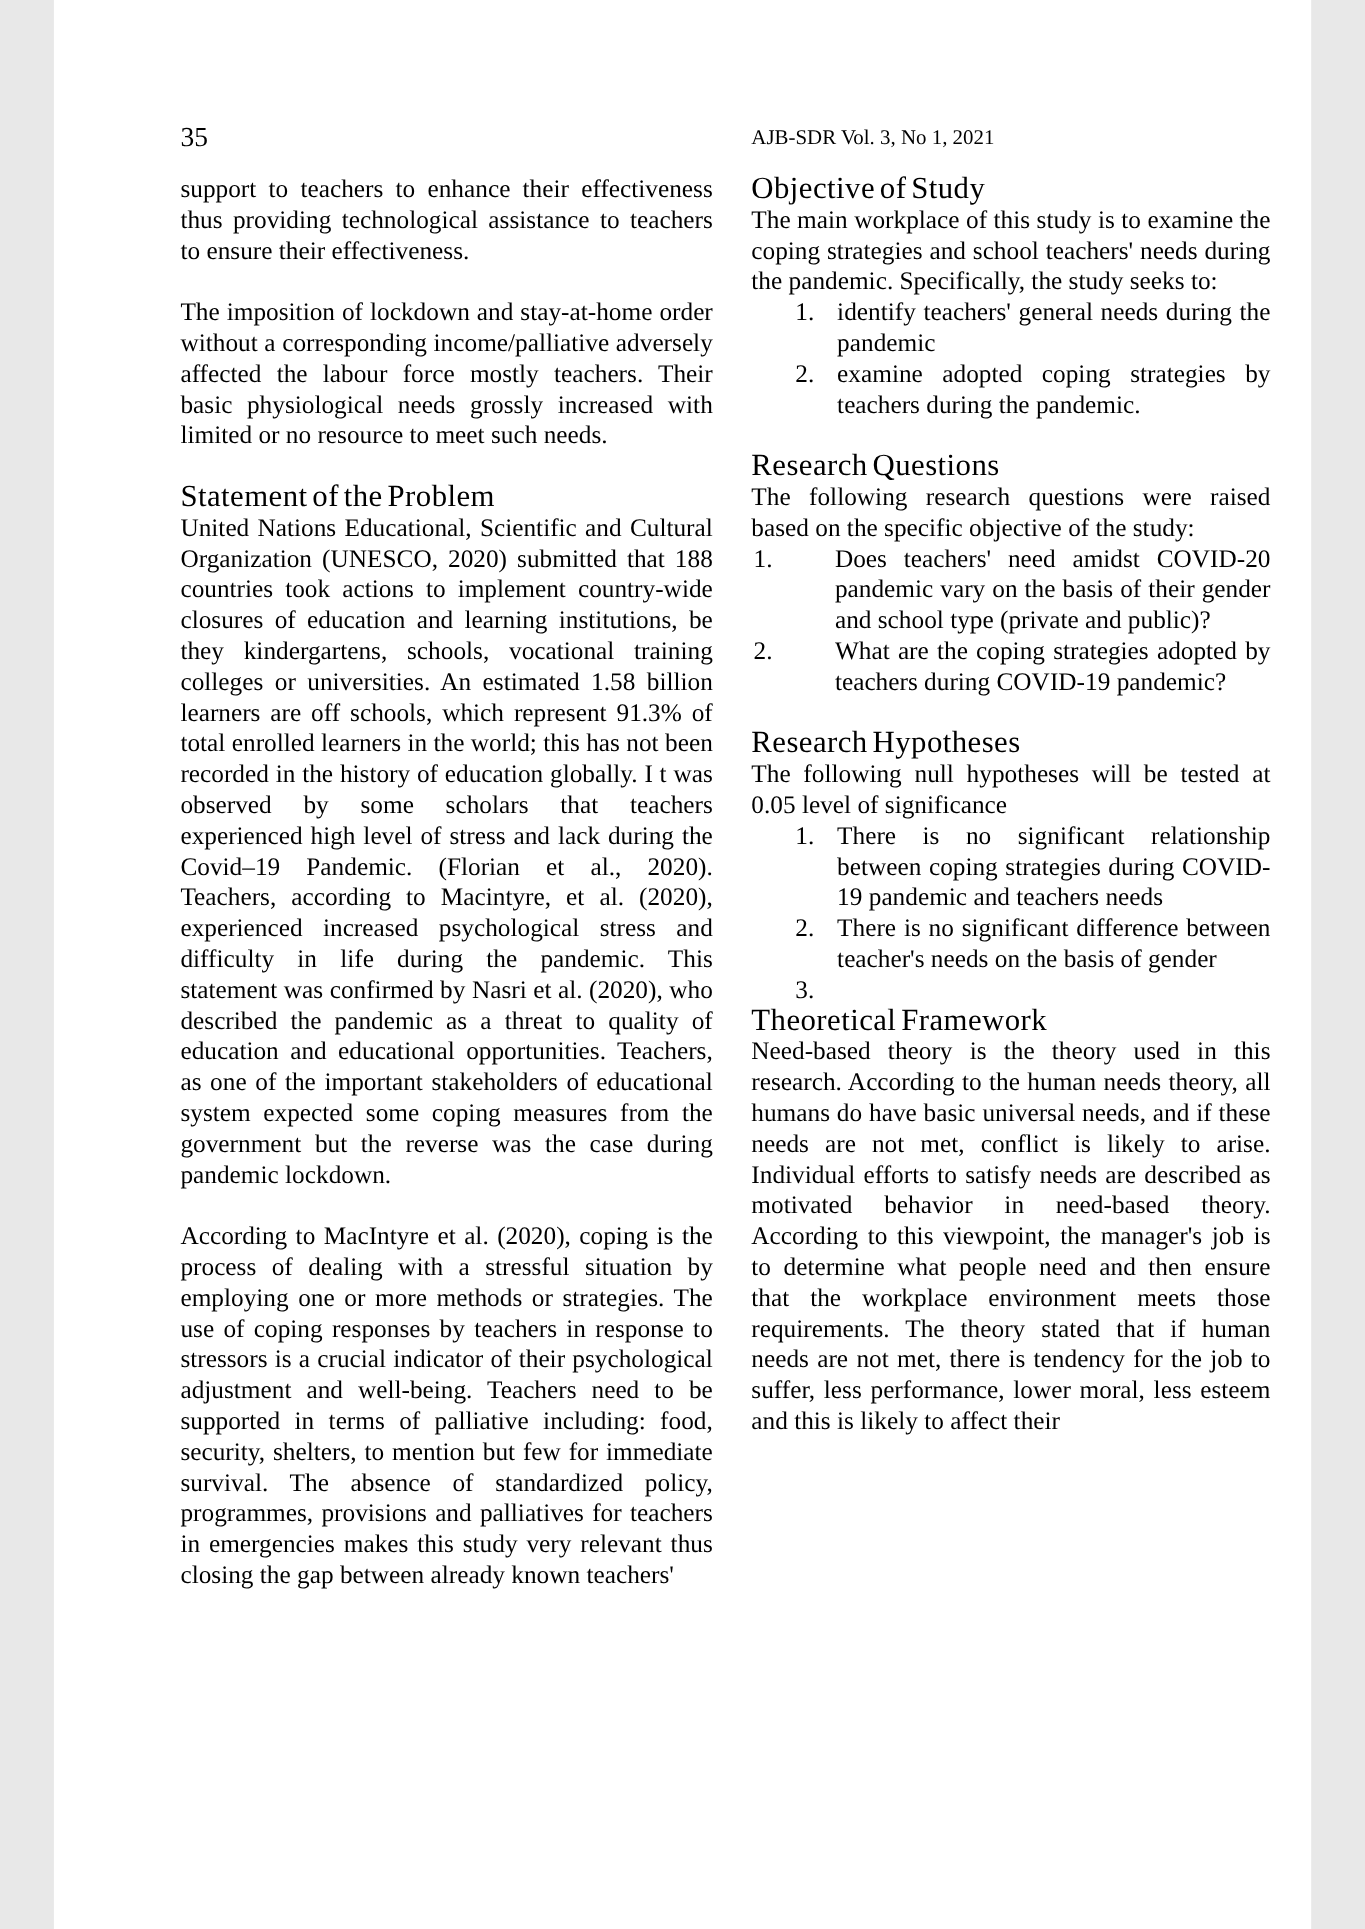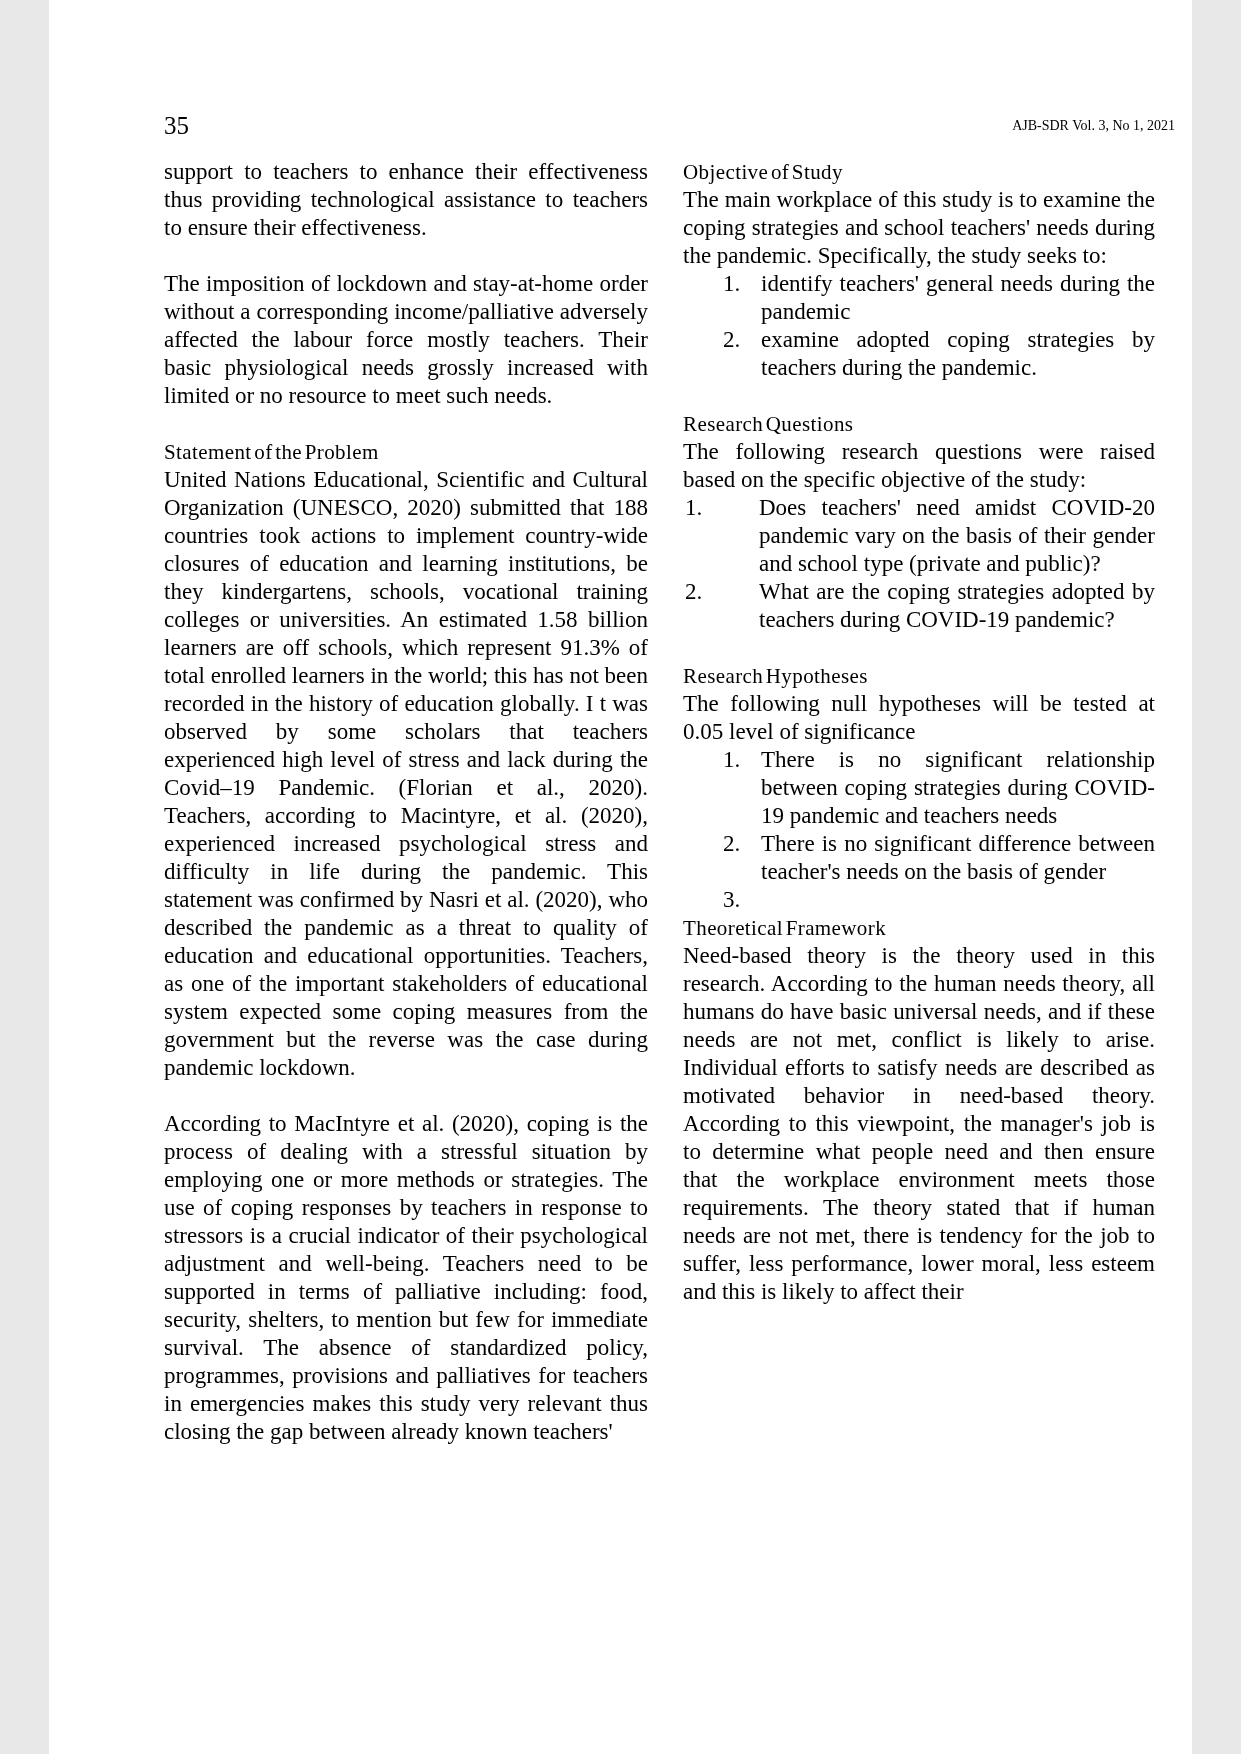--- a/index.html
+++ b/index.html
@@ -18,43 +18,42 @@
     left: 115px;
     top: 112px;
     font-size: 25px;
     line-height: 28px;
   }
   .journal-header {
     position: absolute;
     left: 634px;
     top: 116px;
     width: 492px;
-    text-align: right;
-    font-size: 14px;
+    font-size: 19px;
     line-height: 20px;
   }
   .col {
     position: absolute;
     top: 158px;
     font-size: 23px;
     line-height: 28px;
   }
   .col-left  { left: 115px; width: 484px; }
   .col-right { left: 634px; width: 472px; }
 
   .col p {
     margin: 0 0 28px 0;
     text-align: justify;
   }
   .col p.no-gap { margin-bottom: 0; }
   .col p.gap-lg { margin-bottom: 48px; }
 
   .heading {
     margin: 0;
-    font-size: 21px;
+    font-size: 28px;
     line-height: 28px;
     font-weight: normal;
     letter-spacing: 0.4px;
     word-spacing: -3px;
   }
   .olist { margin: 0 0 28px 0; }
   .li {
     position: relative;
     padding-left: 78px;
     text-align: justify;

